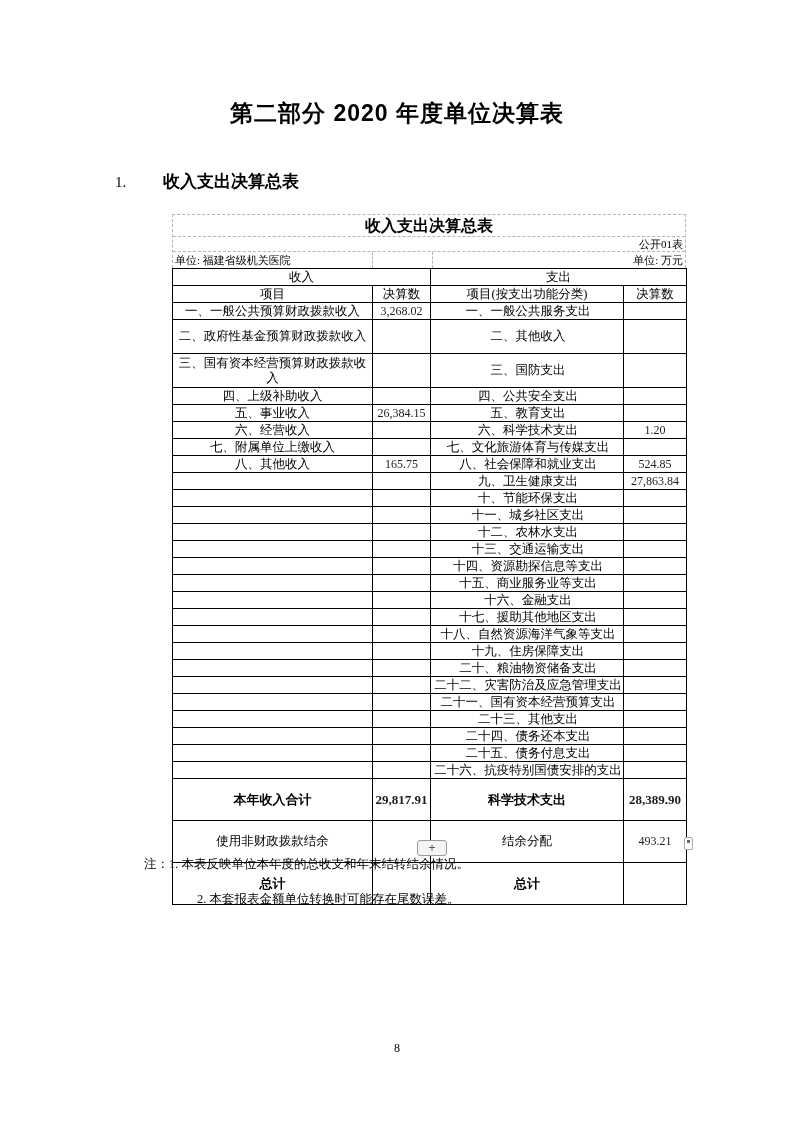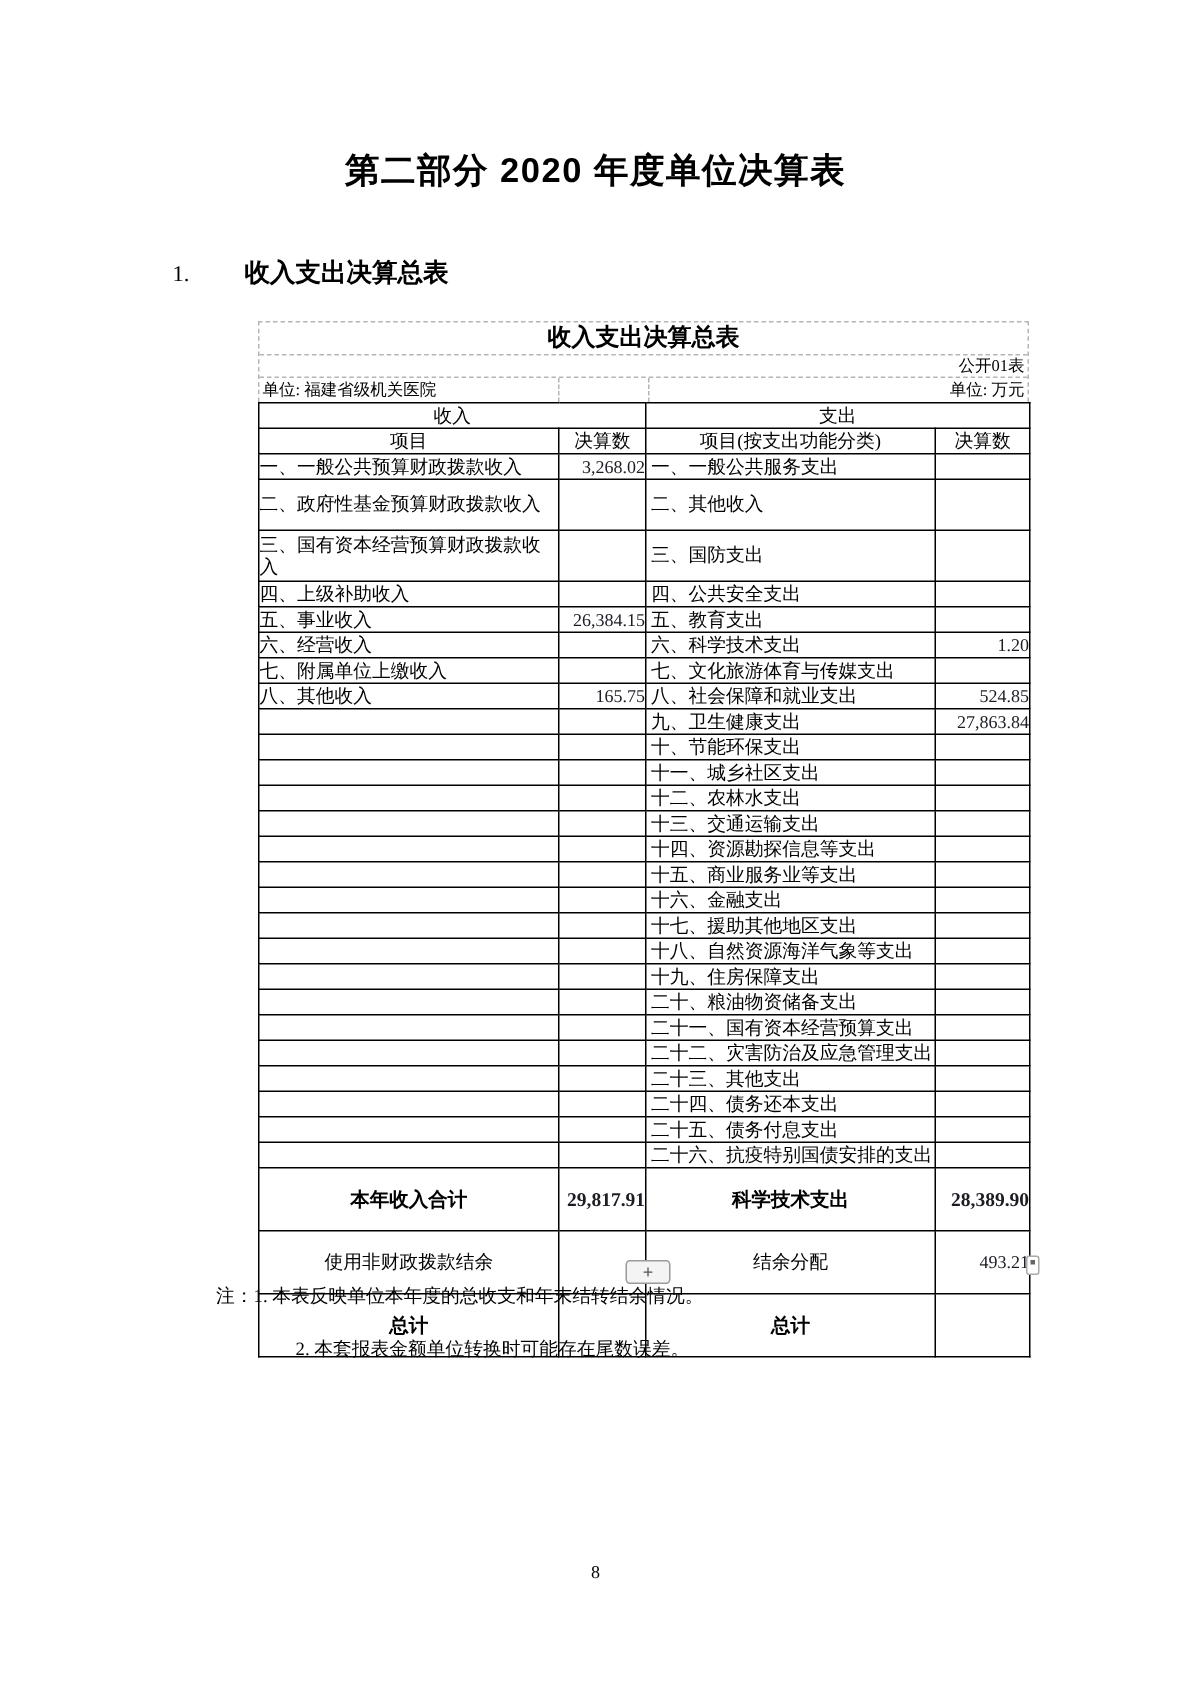--- a/index.html
+++ b/index.html
@@ -52,23 +52,23 @@
     width: 514px; font-size: 12.5px;
   }
   table.main td {
     border: 1px solid #000;
     height: 17px; padding: 0; overflow: hidden;
     line-height: 15px;
   }
   table.main { border: 1.5px solid #000; }
   tr.tall td { height: 34px; }
   td.hdr { text-align: center; font-size: 12.5px; }
-  td.item { text-align: left; padding: 0 12px 0 4px; }
+  td.item { text-align: center; padding: 0 12px 0 4px; }
   td.item.exp { padding: 0 1px 0 3px; }
-  td.value { text-align: right; padding: 0 3px; font-size: 12px; color: #1c1c24; }
+  td.value { text-align: center; padding: 0 3px; font-size: 12px; color: #1c1c24; }
   tbody.footer td.item { text-align: center; padding: 13px; }
   tr.bold-row td { font-weight: bold; font-size: 13px; }
   
   .note-line1 { position: absolute; left: 144px; top: 856px; font-size: 12.5px; }
   .note-line2 { position: absolute; left: 197px; top: 891px; font-size: 12.5px; }
   .page-number {
     position: absolute; top: 1041px; left: 0; width: 794px;
     text-align: center; font-size: 12px;
   }
   
@@ -252,27 +252,27 @@
   </tr>
         <tr>
     <td class="item"></td>
     <td class="value"></td>
     <td class="item exp">二十、粮油物资储备支出</td>
     <td class="value"></td>
   </tr>
         <tr>
     <td class="item"></td>
     <td class="value"></td>
+    <td class="item exp">二十二、灾害防治及应急管理支出</td>
+    <td class="value"></td>
+  </tr>
+        <tr>
+    <td class="item"></td>
+    <td class="value"></td>
     <td class="item exp">二十一、国有资本经营预算支出</td>
-    <td class="value"></td>
-  </tr>
-        <tr>
-    <td class="item"></td>
-    <td class="value"></td>
-    <td class="item exp">二十二、灾害防治及应急管理支出</td>
     <td class="value"></td>
   </tr>
         <tr>
     <td class="item"></td>
     <td class="value"></td>
     <td class="item exp">二十三、其他支出</td>
     <td class="value"></td>
   </tr>
         <tr>
     <td class="item"></td>

